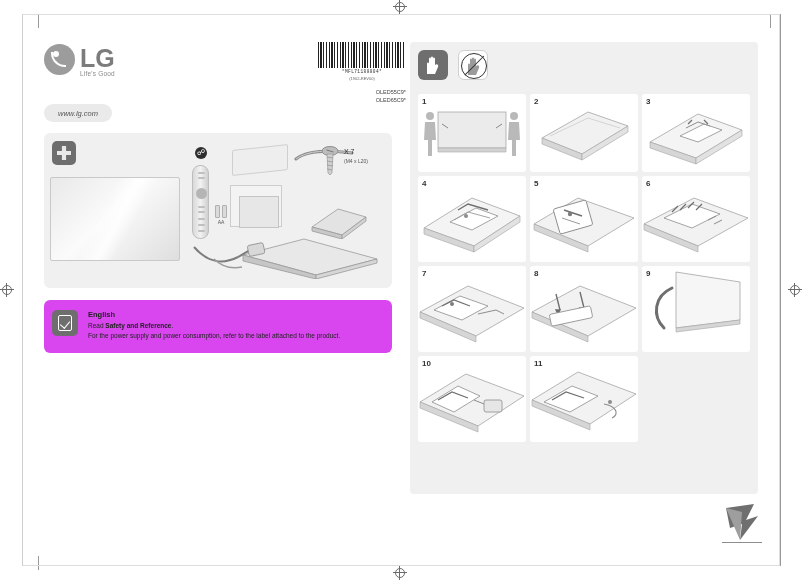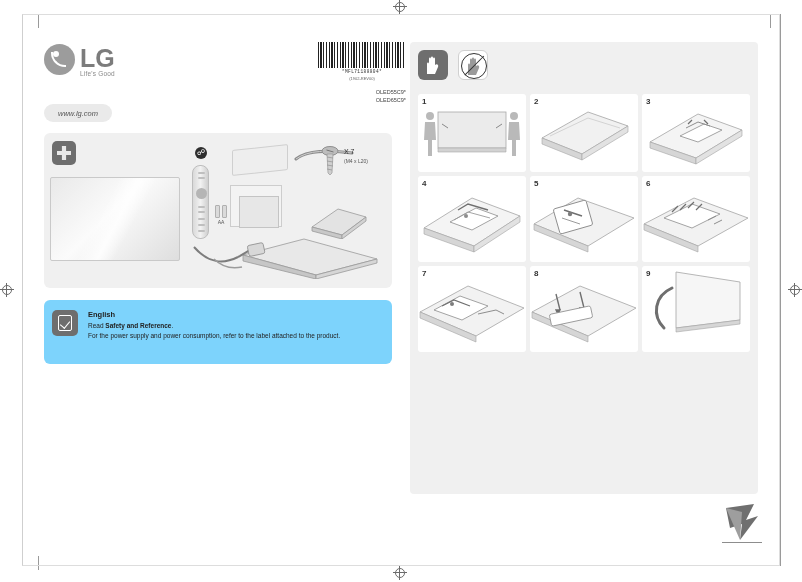--- a/index.html
+++ b/index.html
@@ -275,22 +275,22 @@
   }
   .power-cord {
     position: absolute;
     left: 148px; top: 108px;
     width: 76px; height: 34px;
   }
   
   .note-box {
     position: absolute;
     left: 44px; top: 300px;
-    width: 348px; height: 64px;
-    background: #7dd3fc;
+    width: 348px; height: 53px;
+    background: #d946ef;
     border-radius: 6px;
   }
   .note-badge {
     position: absolute;
     left: 8px; top: 10px;
     width: 26px; height: 26px;
     background: #6e6e6e;
     border-radius: 5px;
   }
   .note-badge .chk {
@@ -675,21 +675,43 @@
 
       <div class="step tall">
         <div class="step-num">9</div>
         <svg class="art" viewBox="0 0 108 86">
           <path d="M34 6 L98 16 L98 54 L34 62 Z" fill="#f6f6f6" stroke="#a5a5a5" stroke-width="0.8"></path>
           <path d="M34 62 L98 54 L98 58 L34 66 Z" fill="#d6d6d6" stroke="#a5a5a5" stroke-width="0.6"></path>
           <path d="M22 62 C 10 50, 12 30, 30 22" stroke="#6f6f6f" stroke-width="3" fill="none" stroke-linecap="round"></path>
         </svg>
       </div>
 
-
+      <div class="step tall">
+        <div class="step-num">10</div>
+        <svg class="art" viewBox="0 0 108 86">
+          <path d="M2 46 L48 18 L106 40 L60 70 Z" fill="#f2f2f2" stroke="#a5a5a5" stroke-width="0.8"></path>
+          <path d="M2 46 L2 52 L60 76 L60 70 Z" fill="#d6d6d6" stroke="#a5a5a5" stroke-width="0.6"></path>
+          <path d="M14 46 L40 30 L62 40 L36 56 Z" fill="#ffffff" stroke="#8d8d8d" stroke-width="0.8"></path>
+          <path d="M20 44 L34 36 L50 42" stroke="#6f6f6f" stroke-width="1.3" fill="none"></path>
+          <rect x="66" y="44" width="18" height="12" rx="2" fill="#e6e6e6" stroke="#8d8d8d" stroke-width="0.8"></rect>
+          <path d="M56 44 L66 48" stroke="#8d8d8d" stroke-width="1"></path>
+        </svg>
+      </div>
+
+      <div class="step tall">
+        <div class="step-num">11</div>
+        <svg class="art" viewBox="0 0 108 86">
+          <path d="M2 44 L48 16 L106 38 L60 68 Z" fill="#f2f2f2" stroke="#a5a5a5" stroke-width="0.8"></path>
+          <path d="M2 44 L2 50 L60 74 L60 68 Z" fill="#d6d6d6" stroke="#a5a5a5" stroke-width="0.6"></path>
+          <path d="M14 46 L42 30 L68 40 L40 56 Z" fill="#ffffff" stroke="#8d8d8d" stroke-width="0.8"></path>
+          <path d="M22 44 L36 36 L54 42" stroke="#6f6f6f" stroke-width="1.3" fill="none"></path>
+          <path d="M74 48 C 86 50, 90 58, 82 62" stroke="#8d8d8d" stroke-width="1.2" fill="none"></path>
+          <circle cx="80" cy="46" r="2" fill="#8d8d8d"></circle>
+        </svg>
+      </div>
 
       <div class="step empty"></div>
 
     </div>
   </div>
 
   <div class="bird">
     <svg width="40" height="42" viewBox="0 0 40 42">
       <path d="M4 6 L32 2 L24 18 L36 14 L18 38 L20 22 L8 26 Z" fill="#6f6f6f"></path>
       <path d="M4 6 L20 10 L18 38 Z" fill="#9e9e9e"></path>

